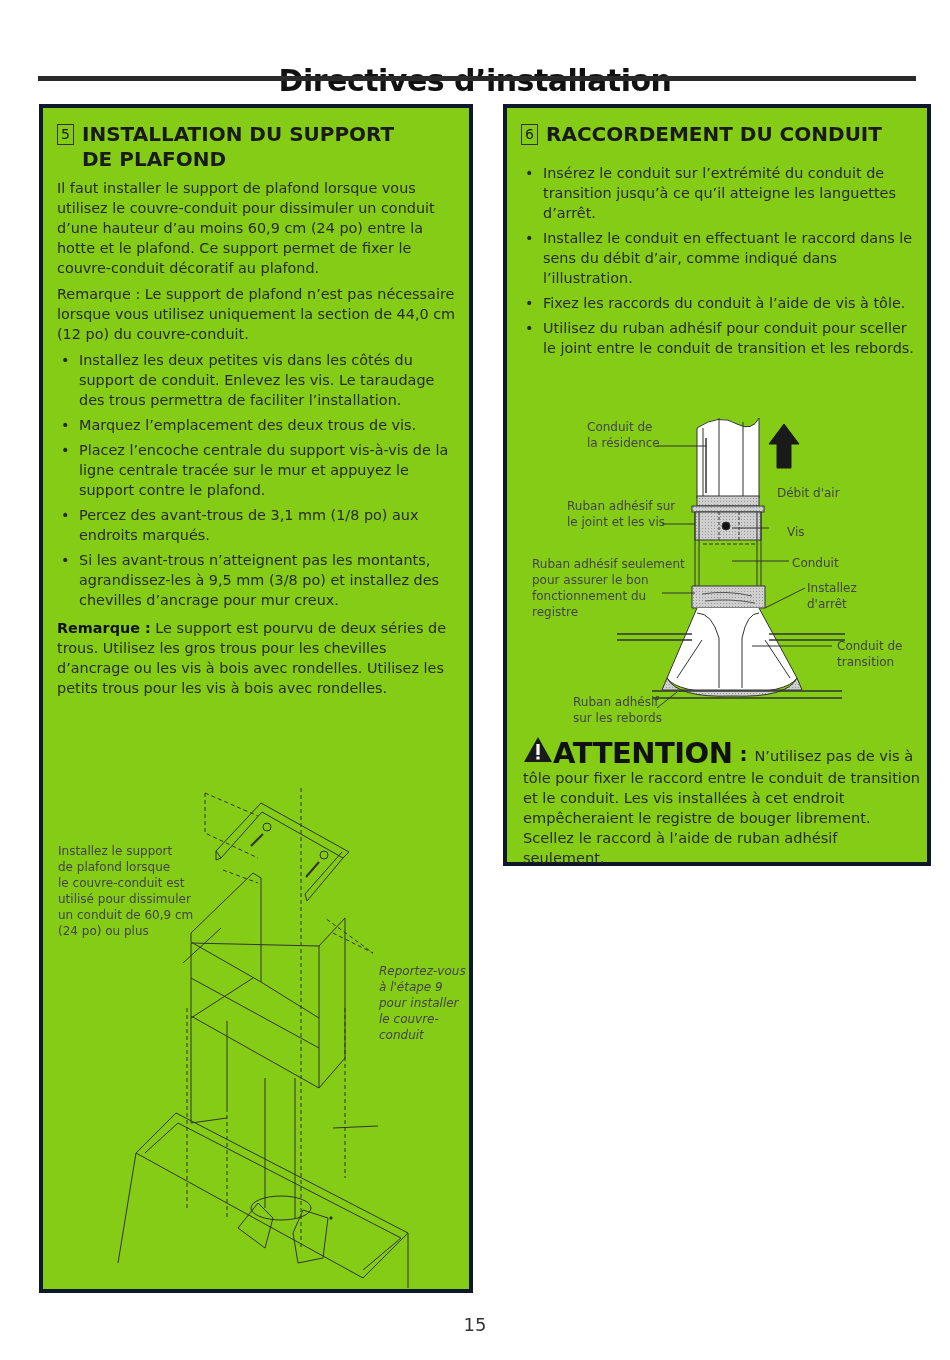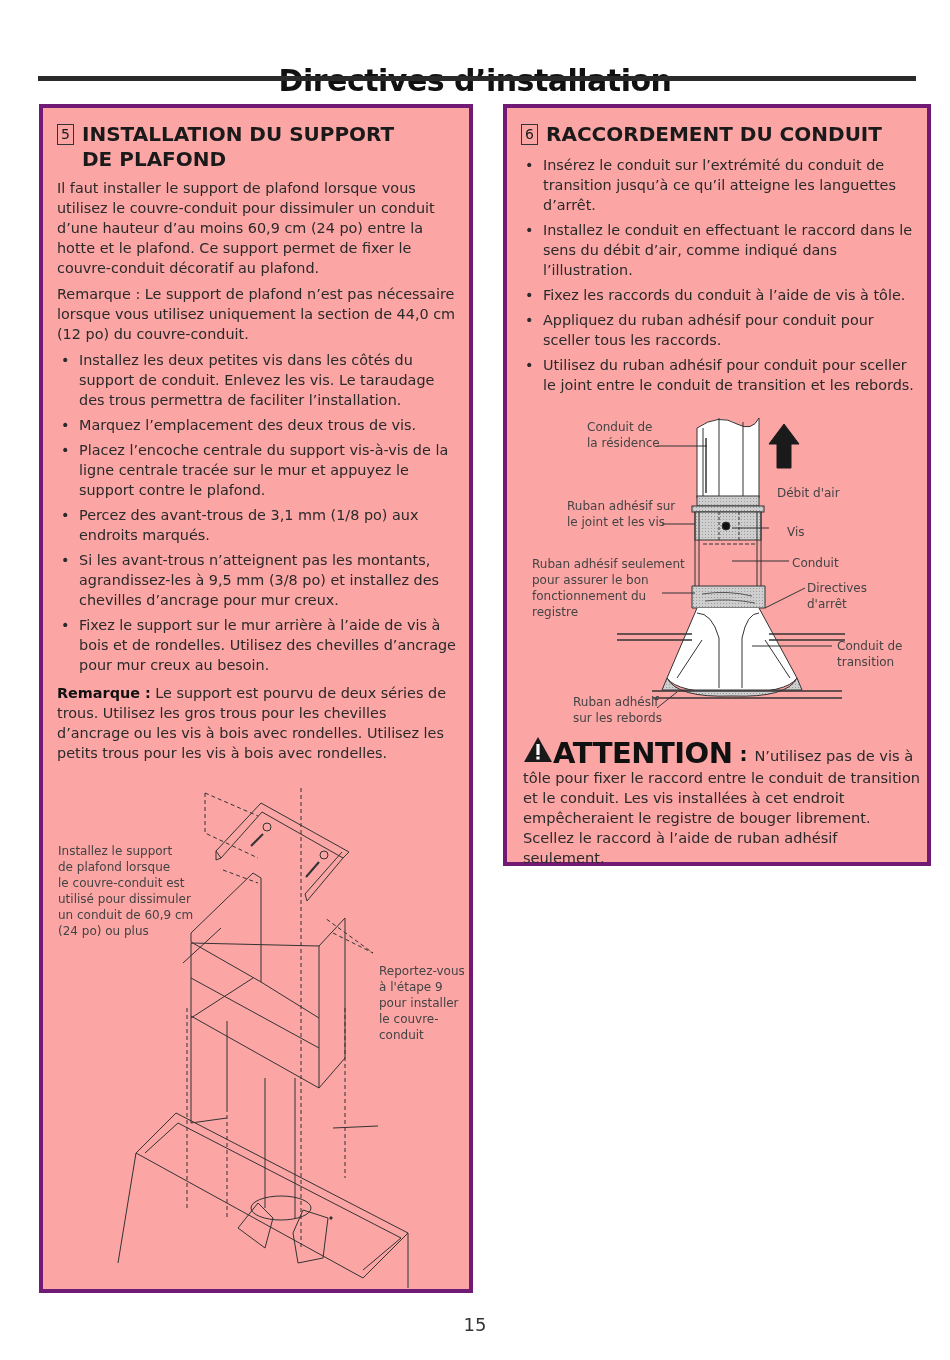--- a/index.html
+++ b/index.html
@@ -1,21 +1,21 @@
 <!DOCTYPE html>
 <html><head>
 <meta charset="utf-8">
 <style>
   html, body { margin: 0; padding: 0; background: #ffffff; }
   body { width: 950px; height: 1360px; position: relative; overflow: hidden;
          font-family: "DejaVu Sans", sans-serif; color: #1c1c1c; }
   .title { position: absolute; left: 0; top: 32px; width: 950px; text-align: center;
            font-size: 30px; font-weight: bold; letter-spacing: -0.5px; color: #111; margin-top: 31px; }
   .rule { position: absolute; left: 38px; top: 76px; width: 878px; height: 5px; background: #2a2a2a; }
-  .box { position: absolute; border: 4px solid #701a75; box-sizing: border-box; background: #fca5a5; }
+  .box { position: absolute; border: 4px solid #0f172a; box-sizing: border-box; background: #84cc16; }
   #box5 { left: 39px; top: 104px; width: 434px; height: 1189px; }
   #box6 { left: 503px; top: 104px; width: 428px; height: 762px; }
   .heading { font-size: 20px; font-weight: bold; line-height: 25px; color: #1a1a1a; margin: 0; }
   .stepnum { display: inline-block; width: 15px; height: 19px; border: 1px solid #333; font-size: 14px;
              line-height: 19px; text-align: center; margin-right: 8px; vertical-align: 2px; font-weight: normal; }
   .body { font-size: 14.4px; line-height: 20px; color: #2a2a2a; }
   p { margin: 0 0 6px 0; }
   ul { list-style: none; padding: 0; margin: 0; }
   li { position: relative; padding-left: 22px; margin-bottom: 5px; }
   li::before { content: "•"; position: absolute; left: 4px; top: 0; }
@@ -40,21 +40,20 @@
     </h2>
     <div class="body" style="margin-top:6px;">
       <p>Il faut installer le support de plafond lorsque vous utilisez le couvre-conduit pour dissimuler un conduit d’une hauteur d’au moins 60,9 cm (24 po) entre la hotte et le plafond. Ce support permet de fixer le couvre-conduit décoratif au plafond.</p>
       <p>Remarque : Le support de plafond n’est pas nécessaire lorsque vous utilisez uniquement la section de 44,0 cm (12 po) du couvre-conduit.</p>
       <ul>
         <li>Installez les deux petites vis dans les côtés du support de conduit. Enlevez les vis. Le taraudage des trous permettra de faciliter l’installation.</li>
         <li>Marquez l’emplacement des deux trous de vis.</li>
         <li>Placez l’encoche centrale du support vis-à-vis de la ligne centrale tracée sur le mur et appuyez le support contre le plafond.</li>
         <li>Percez des avant-trous de 3,1 mm (1/8 po) aux endroits marqués.</li>
         <li>Si les avant-trous n’atteignent pas les montants, agrandissez-les à 9,5 mm (3/8 po) et installez des chevilles d’ancrage pour mur creux.</li>
-        <li>Fixez le support sur le mur arrière à l’aide de vis à bois et de rondelles. Utilisez des chevilles d’ancrage pour mur creux au besoin.</li>
       </ul>
       <p style="margin-top:8px"><b>Remarque :</b><span> Le support est pourvu de deux séries de trous. Utilisez les gros trous pour les chevilles d’ancrage ou les vis à bois avec rondelles. Utilisez les petits trous pour les vis à bois avec rondelles.</span></p>
     </div>
   </div>
 
   <svg style="left:0;top:670px;" width="426" height="515" viewBox="0 0 426 515">
     <g fill="none" stroke="#333" stroke-width="1">
 
       <path d="M162 15 L162 55 L215 80 M162 15 L215 38" stroke-dasharray="4,3"></path>
       <path d="M290 155 L330 175 L282 140" stroke-dasharray="4,3"></path>
@@ -97,37 +96,36 @@
       <line x1="290" y1="350" x2="335" y2="348"></line>
       <circle cx="288" cy="440" r="1.2" fill="#333"></circle>
     </g>
   </svg>
   <div class="lbl" style="left:15px;top:735px;">Installez le support
 de plafond lorsque
 le couvre-conduit est
 utilisé pour dissimuler
 un conduit de 60,9 cm
 (24 po) ou plus</div>
-  <div class="lbl" style="left:336px;top:855px;">Reportez-vous
+  <div class="lbl" style="left:336px;top:855px;font-style:italic;">Reportez-vous
 à l'étape 9
 pour installer
 le couvre-
 conduit</div>
 </div>
 
 <div class="box" id="box6">
   <div style="position:absolute;left:14px;top:14px;width:400px;">
     <h2 class="heading">
       <span class="stepnum">6</span><span>RACCORDEMENT DU CONDUIT</span>
     </h2>
-    <ul class="body" style="margin-top:8px;">
+    <ul class="body" style="margin-top:16px;">
       <li>Insérez le conduit sur l’extrémité du conduit de transition jusqu’à ce qu’il atteigne les languettes d’arrêt.</li>
       <li>Installez le conduit en effectuant le raccord dans le sens du débit d’air, comme indiqué dans l’illustration.</li>
       <li>Fixez les raccords du conduit à l’aide de vis à tôle.</li>
-      <li>Appliquez du ruban adhésif pour conduit pour sceller tous les raccords.</li>
       <li>Utilisez du ruban adhésif pour conduit pour sceller le joint entre le conduit de transition et les rebords.</li>
     </ul>
   </div>
 
   <svg style="left:0;top:300px;" width="420" height="320" viewBox="0 0 420 320">
     <defs>
       <pattern id="tape" width="3" height="3" patternUnits="userSpaceOnUse">
         <rect width="3" height="3" fill="#cfcfcf"></rect>
           <rect width="1" height="1" fill="#9a9a9a"></rect>
       </pattern>
@@ -181,21 +179,21 @@
 la résidence</div>
   <div class="lbl" style="left:270px;top:377px;">Débit d'air</div>
   <div class="lbl" style="left:60px;top:390px;">Ruban adhésif sur
 le joint et les vis</div>
   <div class="lbl" style="left:280px;top:416px;">Vis</div>
   <div class="lbl" style="left:25px;top:448px;">Ruban adhésif seulement
 pour assurer le bon
 fonctionnement du
 registre</div>
   <div class="lbl" style="left:285px;top:447px;">Conduit</div>
-  <div class="lbl" style="left:300px;top:472px;">Directives
+  <div class="lbl" style="left:300px;top:472px;">Installez
 d'arrêt</div>
   <div class="lbl" style="left:330px;top:530px;">Conduit de
 transition</div>
   <div class="lbl" style="left:66px;top:586px;">Ruban adhésif
 sur les rebords</div>
 
   <div class="attn" style="position:absolute;left:16px;top:628px;width:400px;">
     <span style="display:inline-block;vertical-align:-2px;">
       <svg style="position:static" width="30" height="27" viewBox="0 0 30 27">
           <path d="M15 1 L29 26 L1 26 Z" fill="#1a1a1a"></path>

